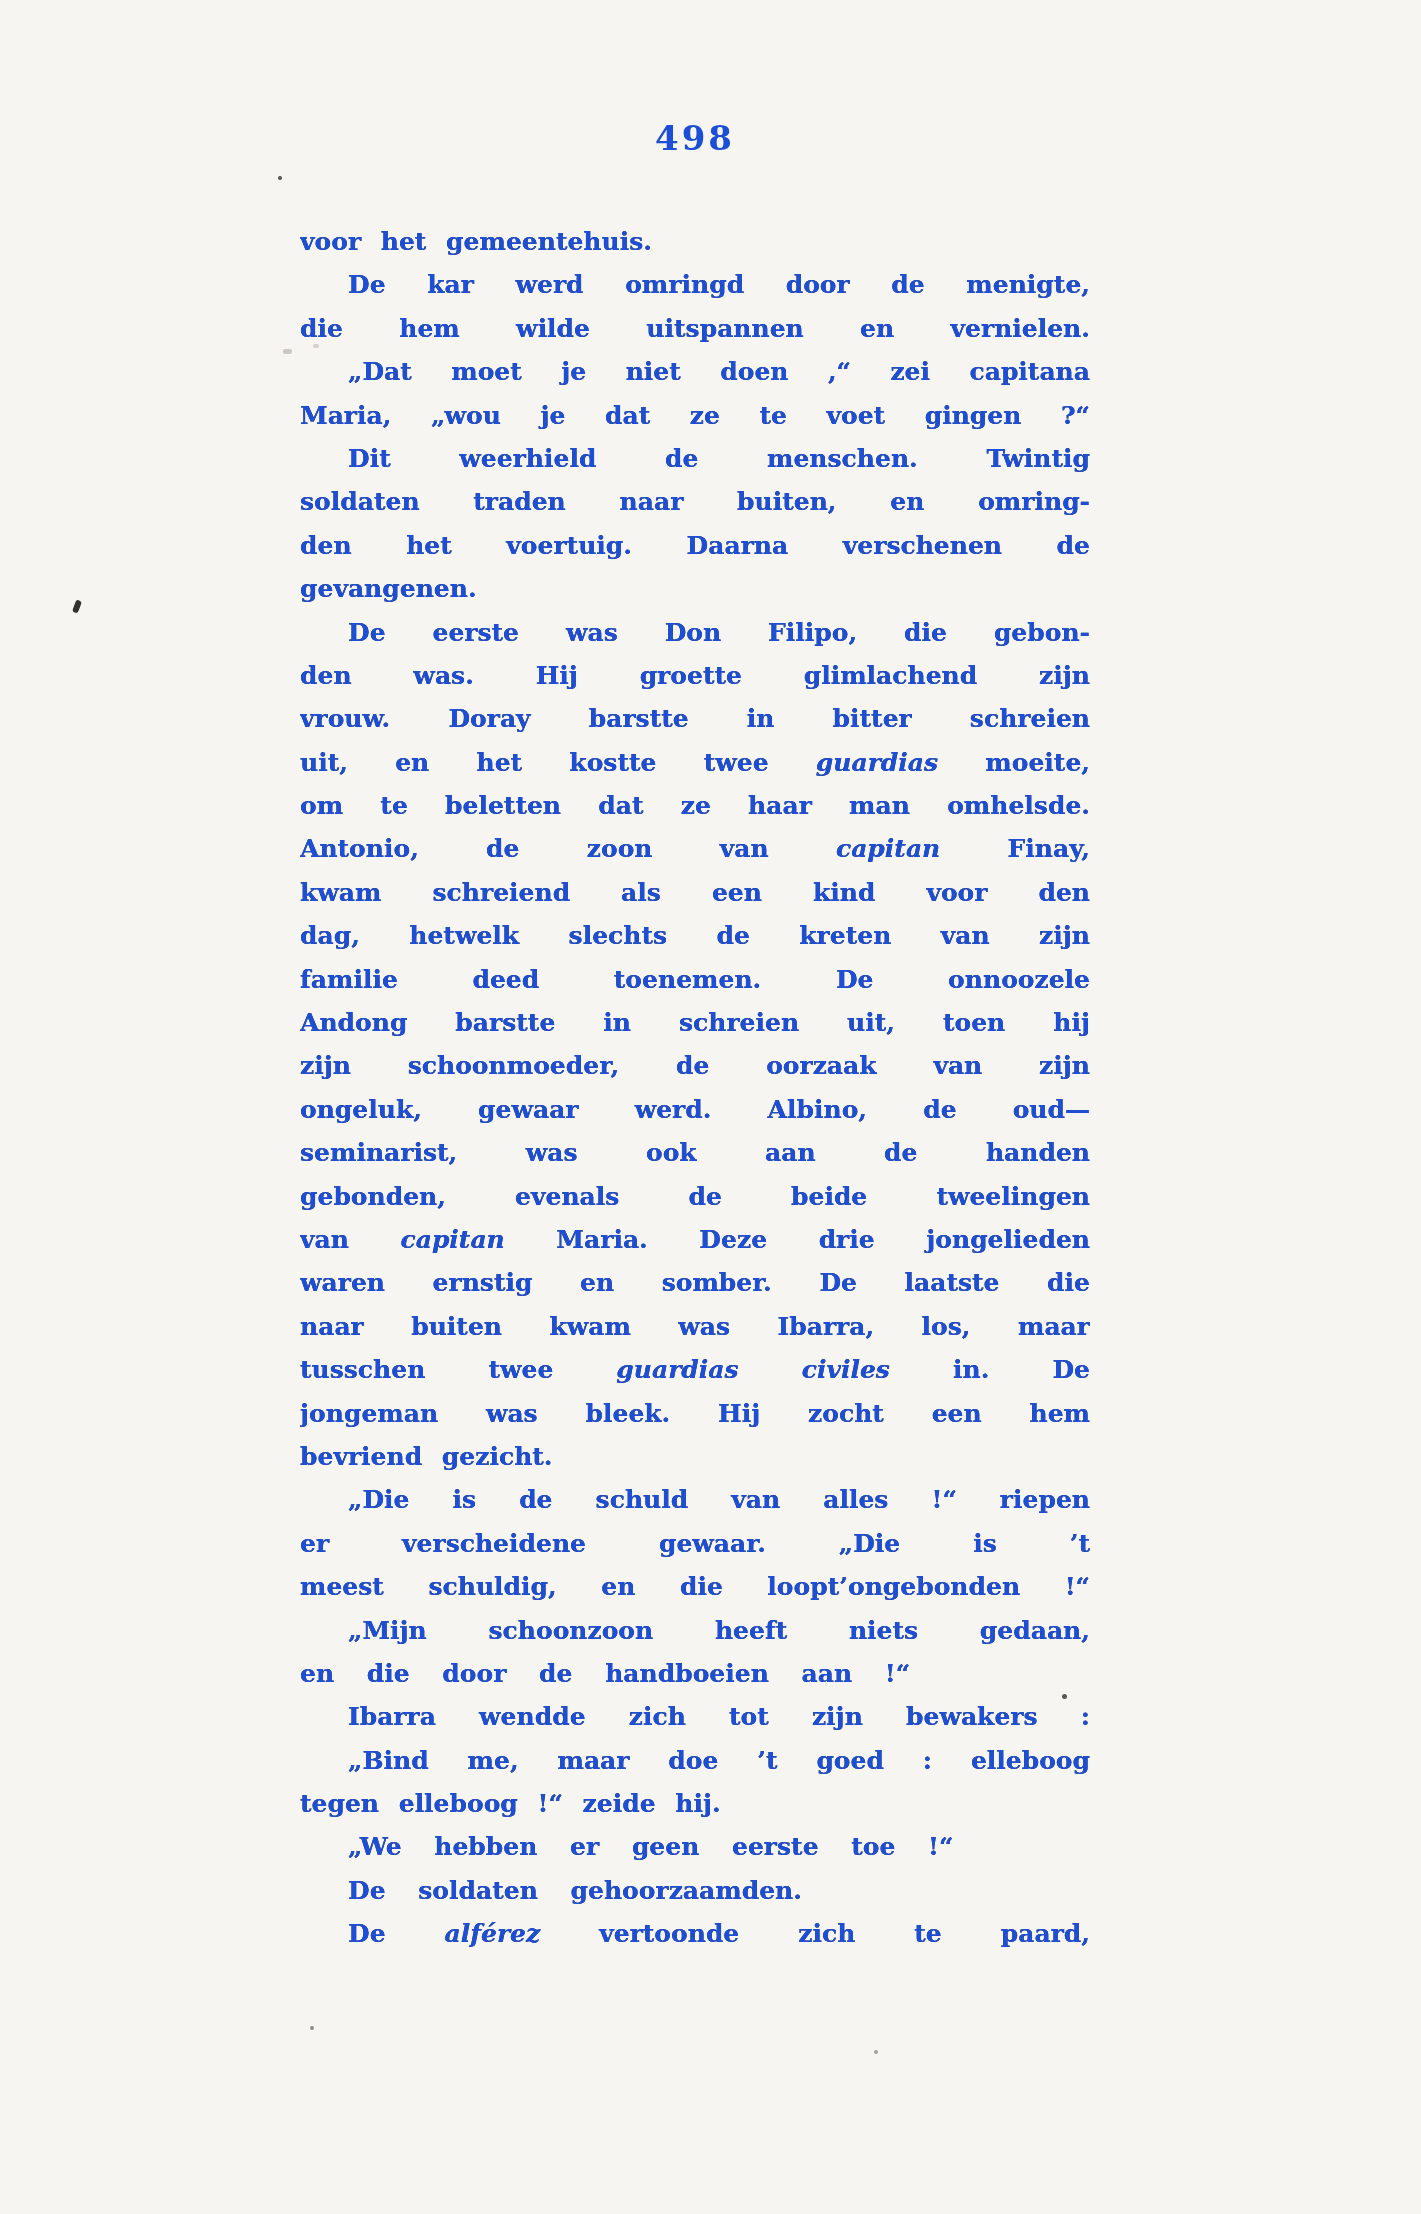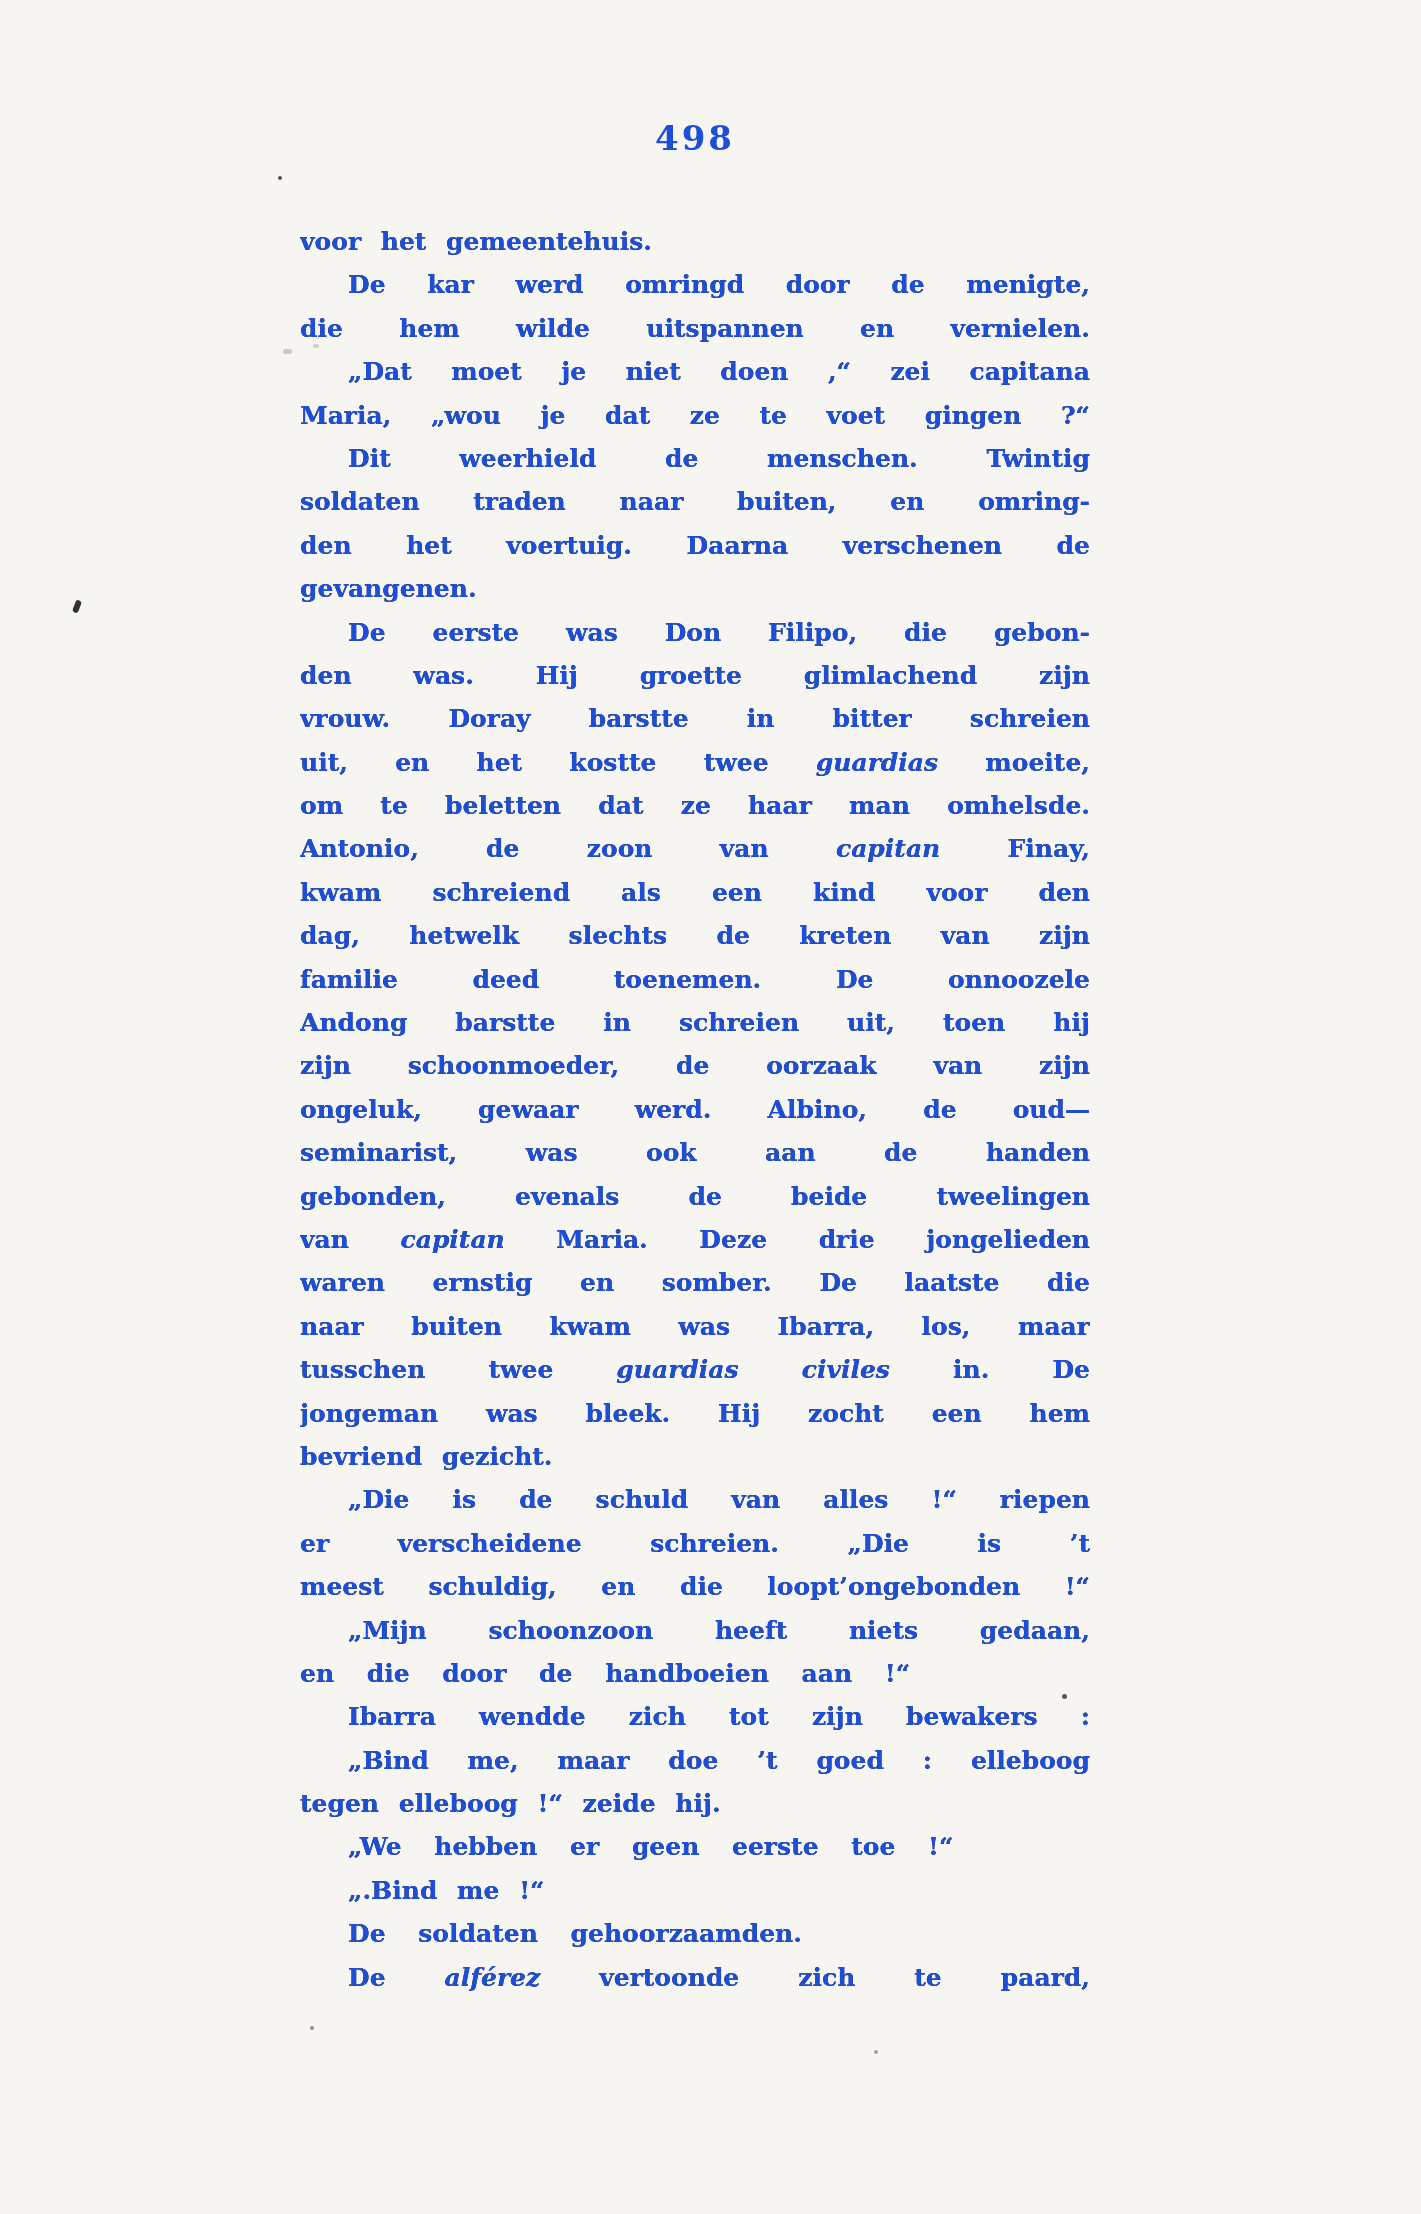--- a/index.html
+++ b/index.html
@@ -89,29 +89,28 @@
       <div class="line jst">ongeluk, gewaar werd. Albino, de oud—</div>
       <div class="line jst">seminarist, was ook aan de handen</div>
       <div class="line jst">gebonden, evenals de beide tweelingen</div>
       <div class="line jst">van <i>capitan</i> Maria. Deze drie jongelieden</div>
       <div class="line jst">waren ernstig en somber. De laatste die</div>
       <div class="line jst">naar buiten kwam was Ibarra, los, maar</div>
       <div class="line jst">tusschen twee <i>guardias</i> <i>civiles</i> in. De</div>
       <div class="line jst">jongeman was bleek. Hij zocht een hem</div>
       <div class="line s1">bevriend gezicht.</div>
       <div class="line ind jst">„Die is de schuld van alles !“ riepen</div>
-      <div class="line jst">er verscheidene schreien. „Die is ’t</div>
+      <div class="line jst">er verscheidene gewaar. „Die is ’t</div>
       <div class="line jst">meest schuldig, en die loopt’ongebonden !“</div>
       <div class="line ind jst">„Mijn schoonzoon heeft niets gedaan,</div>
       <div class="line s2">en die door de handboeien aan !“</div>
       <div class="line ind jst">Ibarra wendde zich tot zijn bewakers :</div>
       <div class="line ind jst">„Bind me, maar doe ’t goed : elleboog</div>
       <div class="line s1">tegen elleboog !“ zeide hij.</div>
       <div class="line ind s2">„We hebben er geen eerste toe !“</div>
-      <div class="line ind s1">„.Bind me !“</div>
       <div class="line ind s2">De soldaten gehoorzaamden.</div>
       <div class="line ind jst">De <i>alférez</i> vertoonde zich te paard,</div>
     </div>
 
   <div class="speck" style="left:278px; top:176px; width:4px; height:4px; background:#55524c;"></div>
   <div class="speck" style="left:283px; top:349px; width:9px; height:5px; background:#ccc9c1; border-radius:2px;"></div>
   <div class="speck" style="left:313px; top:344px; width:6px; height:4px; background:#d4d1c9; border-radius:2px;"></div>
   <div class="speck" style="left:74px; top:600px; width:6px; height:13px; background:#33312d; border-radius:3px; transform:rotate(20deg);"></div>
   <div class="speck" style="left:1062px; top:1694px; width:5px; height:5px; background:#5a5751;"></div>
   <div class="speck" style="left:310px; top:2026px; width:4px; height:4px; background:#8f8c85;"></div>

